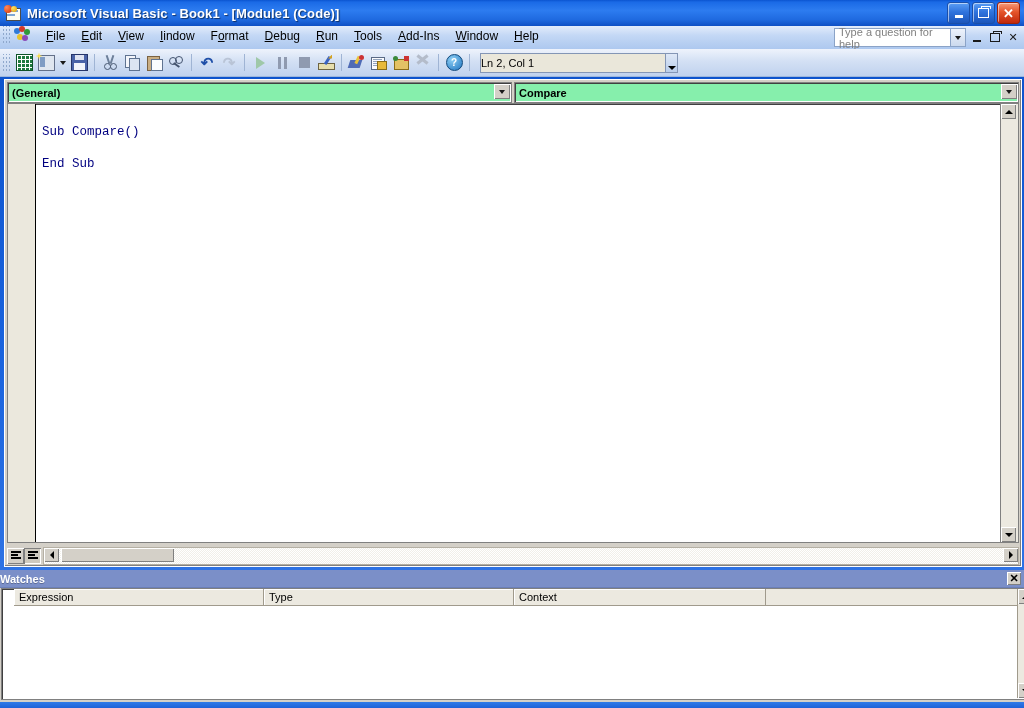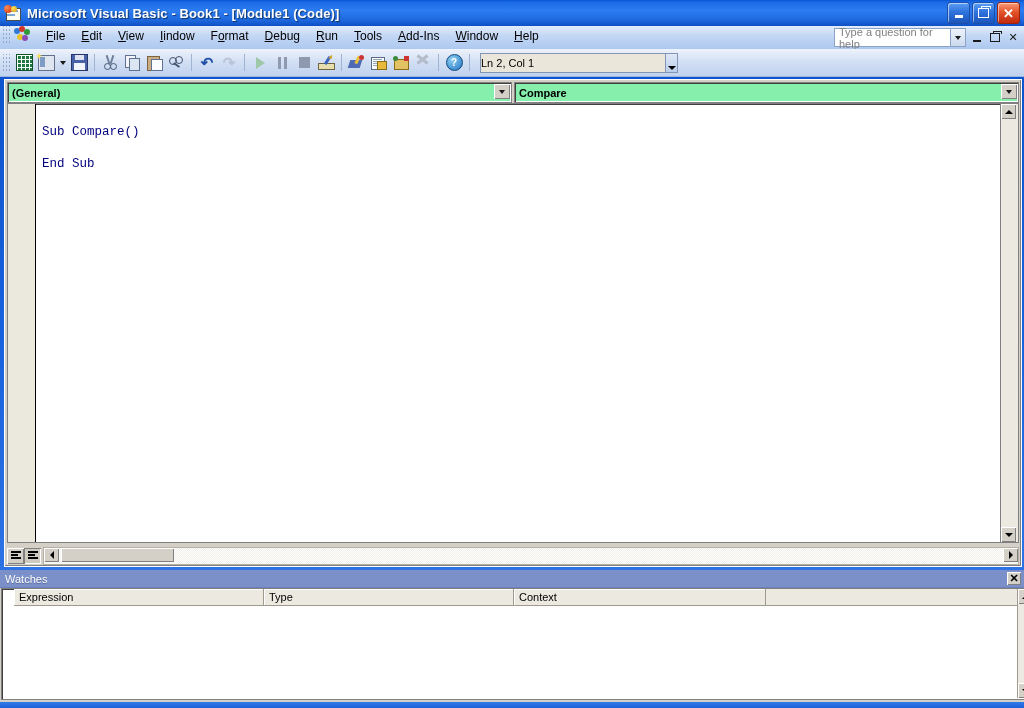--- a/index.html
+++ b/index.html
@@ -278,21 +278,21 @@
   .watches {
     position:absolute; left:0; top:570px; width:1024px; height:134px;
     background:#d4d0c8;
   }
   .watch-title {
     height:17px; background:#7b8fc8;
     display:flex; align-items:center;
     border-bottom:1px solid #6b7fb8;
   }
   .watch-title-text {
-    color:#fff; font-size:11px; font-weight:normal; padding-left:5px;
+    color:#fff; font-size:11px; font-weight:bold; 
     text-shadow:0 1px 0 rgba(0,0,0,.25);
   }
   .watch-close {
     margin-left:auto; margin-right:3px;
     width:14px;height:13px;background:#d4d0c8;
     box-shadow: inset 1px 1px 0 #fff, inset -1px -1px 0 #808080;
     display:flex;align-items:center;justify-content:center;
     font-size:11px; font-weight:bold; color:#000; line-height:1;
   }
   .watch-body {

